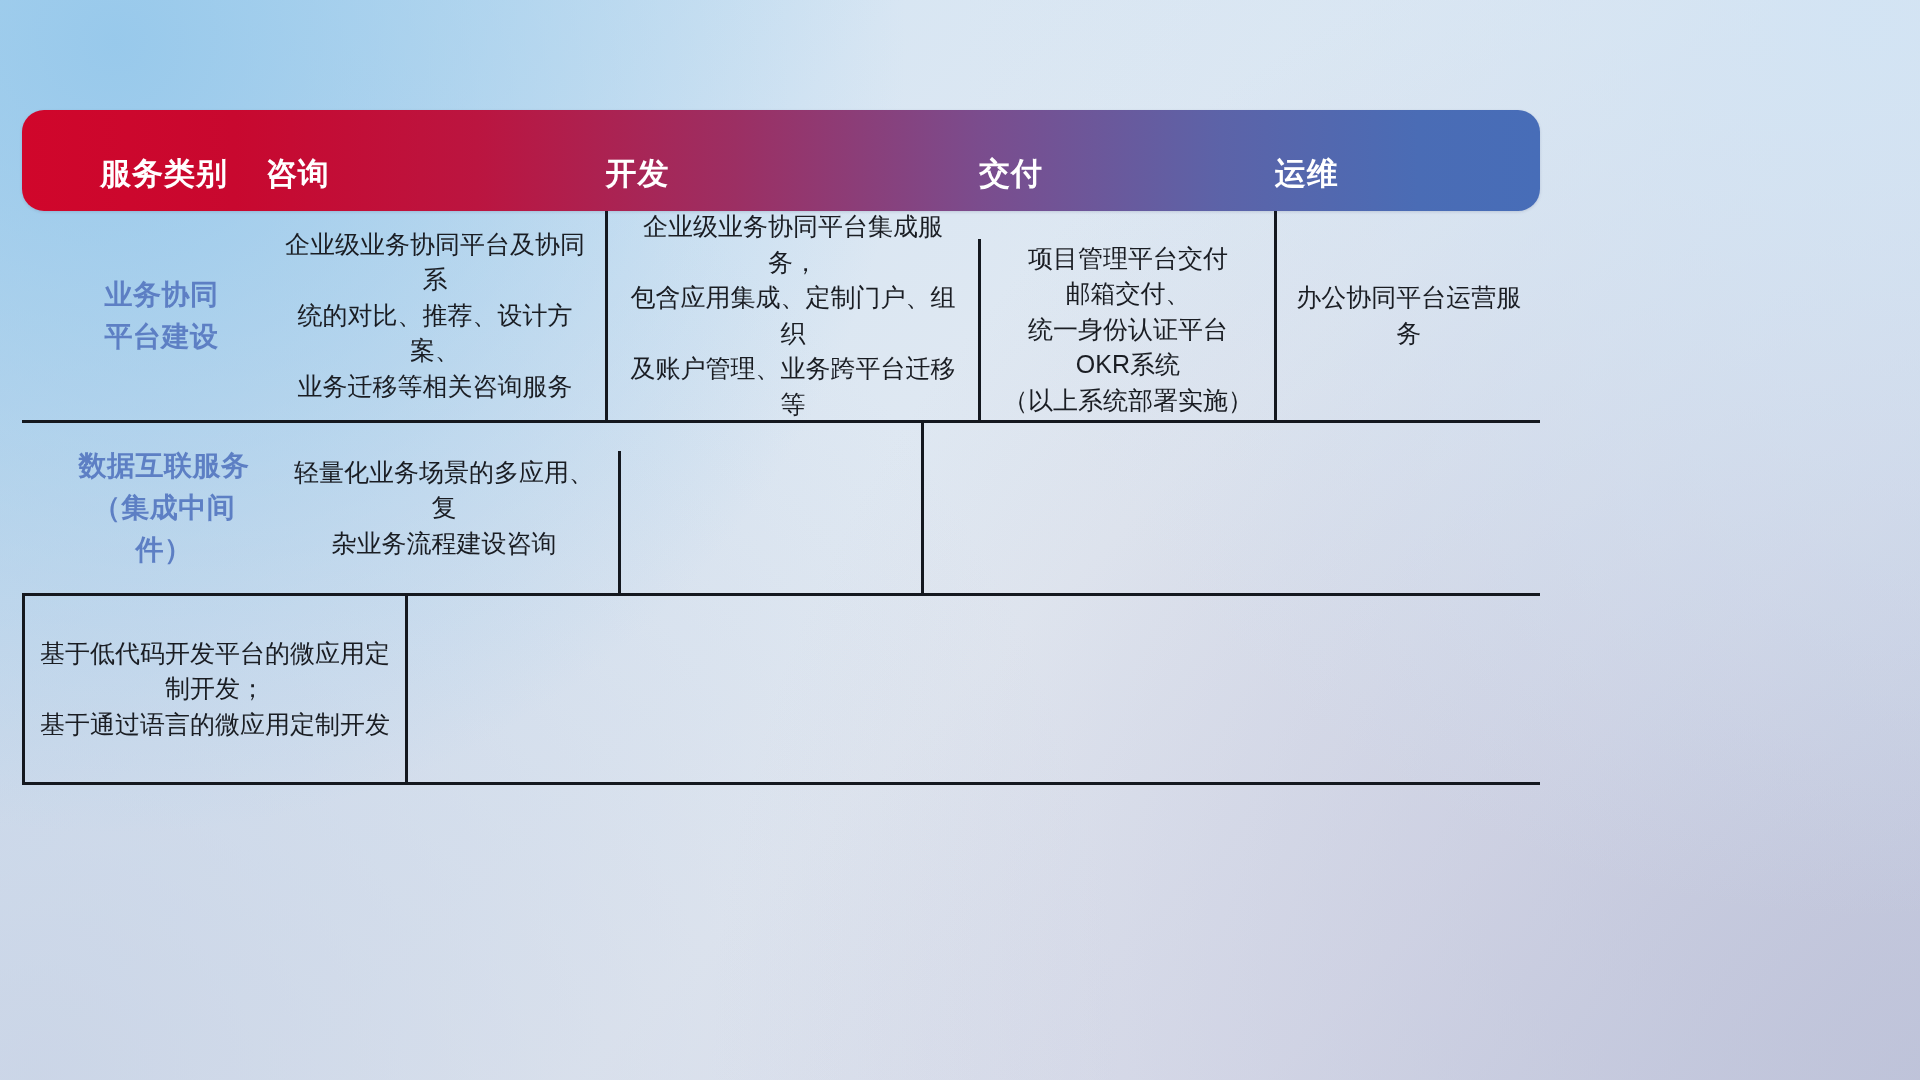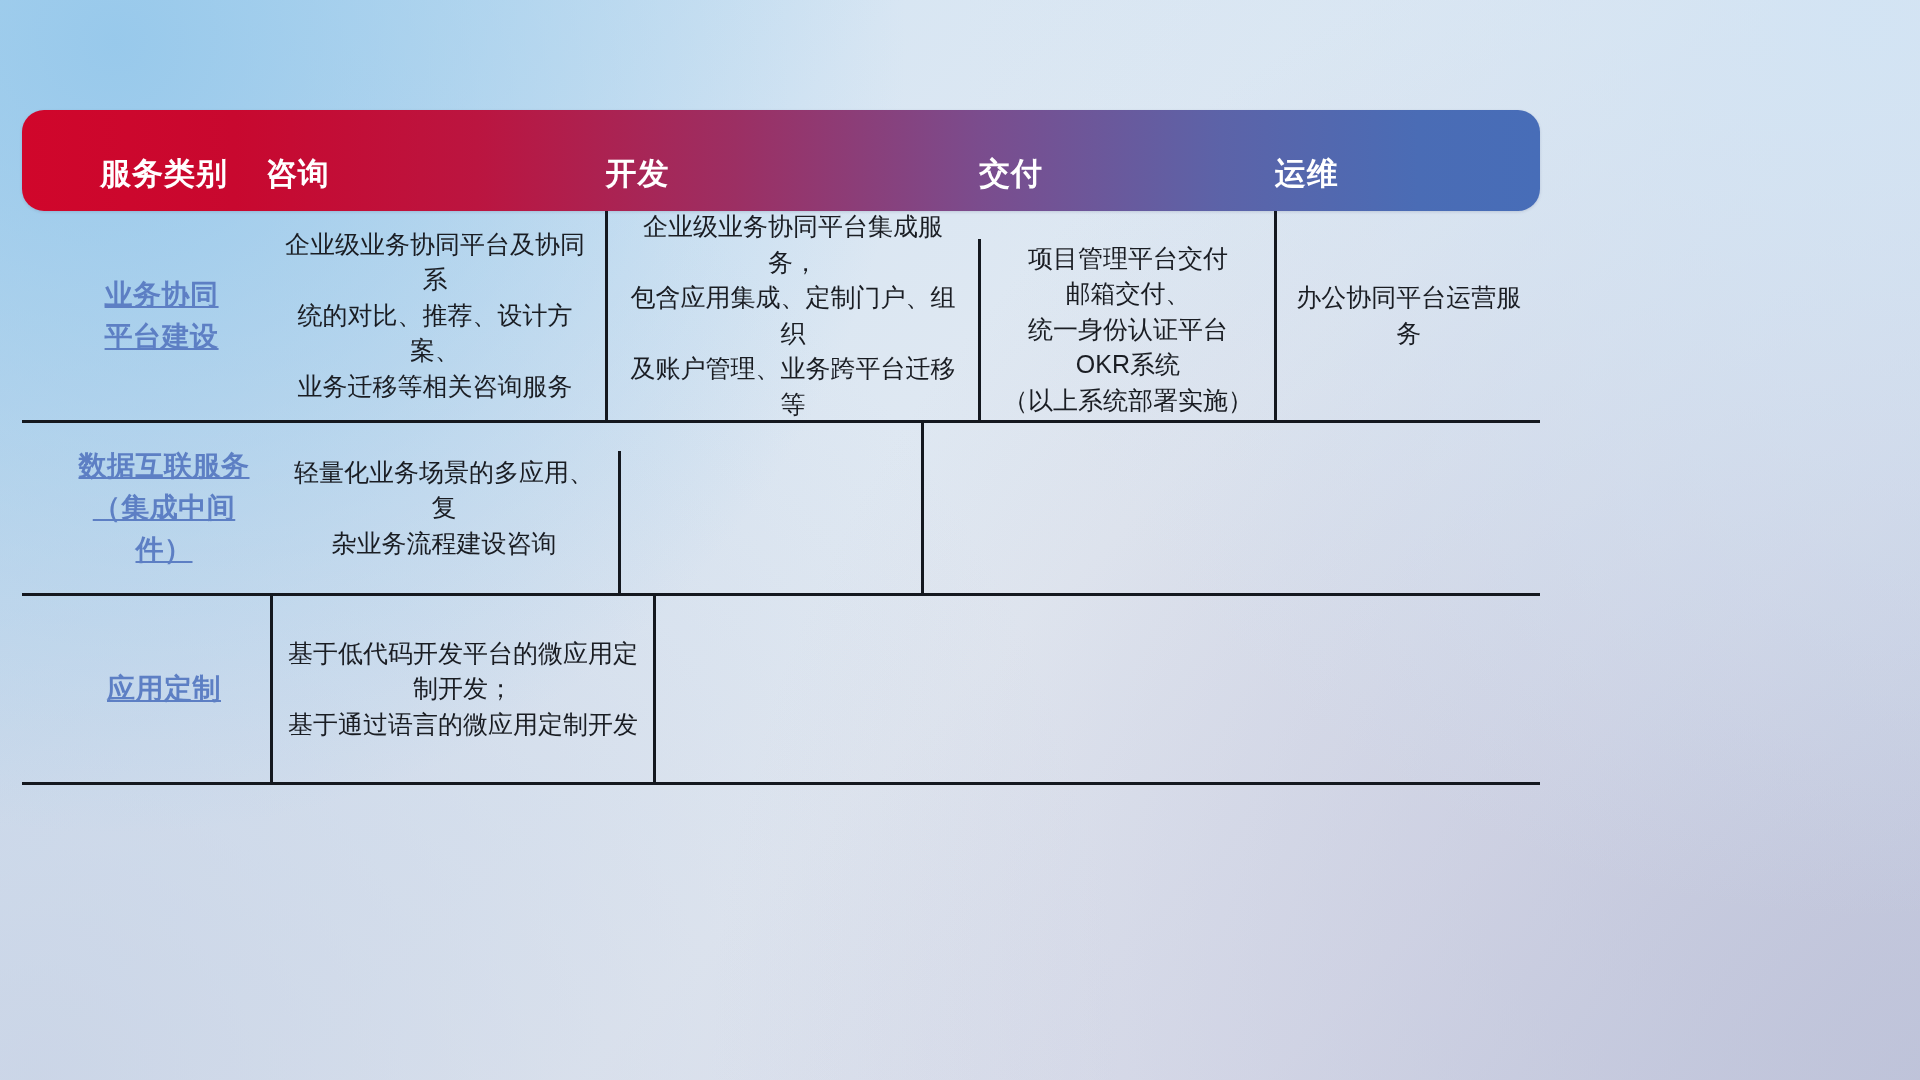--- a/index.html
+++ b/index.html
@@ -97,21 +97,20 @@
     color: #1a1d23;
     padding: 10px 14px;
     white-space: pre-line;
   }
   .cell.label {
     color: #5d7fc4;
     font-weight: bold;
     font-size: 28px;
     letter-spacing: 0.5px;
     line-height: 1.5;
-    text-decoration: underline;
   }
   
   .cell.sep-left { border-left: 3px solid #14181f; }
 
   .r1 { height: 209px; }
   .r2 { height: 170px; }
   .r3 { height: 186px; }
 </style>
 </head>
 <body>
@@ -150,21 +149,20 @@
       <div class="row r2">
         <div class="cell label c1">数据互联服务
 （集成中间件）</div>
         <div class="cell c2">轻量化业务场景的多应用、复
 杂业务流程建设咨询</div>
         <div class="cell c4 sep-left"></div>
         <div class="cell c5 sep-left"></div>
       </div>
 
       <div class="row r3">
-        <div class="cell label c1">应用定制</div>
         <div class="cell c3 sep-left">基于低代码开发平台的微应用定
 制开发；
 基于通过语言的微应用定制开发</div>
         <div class="cell c5 sep-left"></div>
       </div>
 
     </div>
   </div>
 </div>
 

